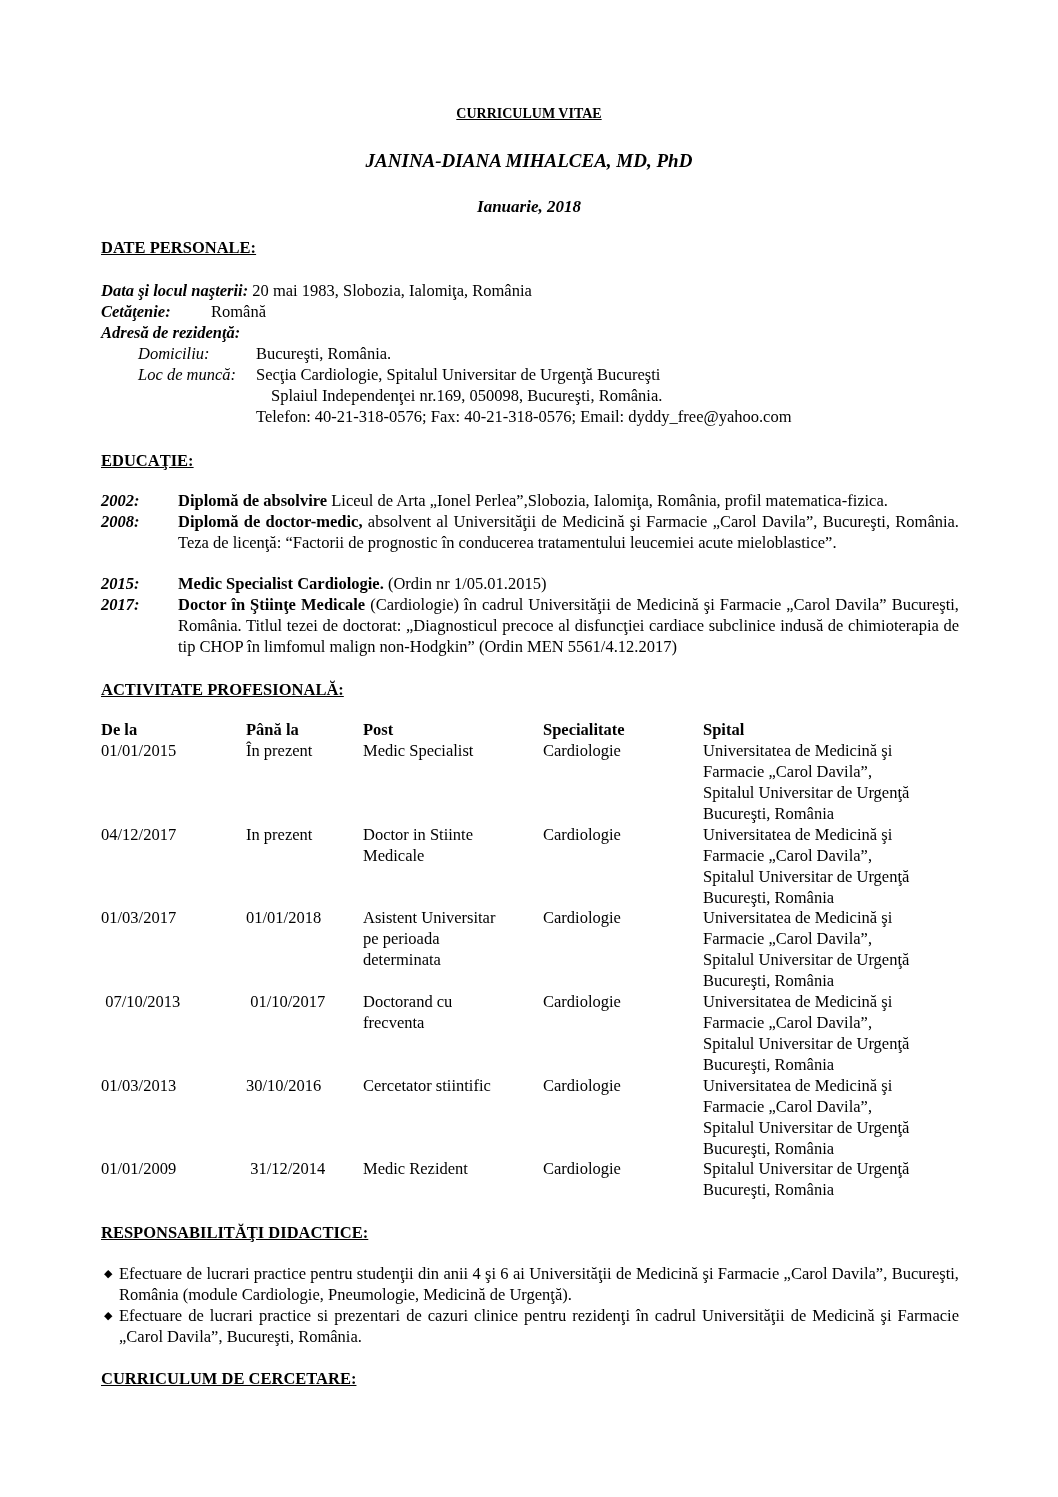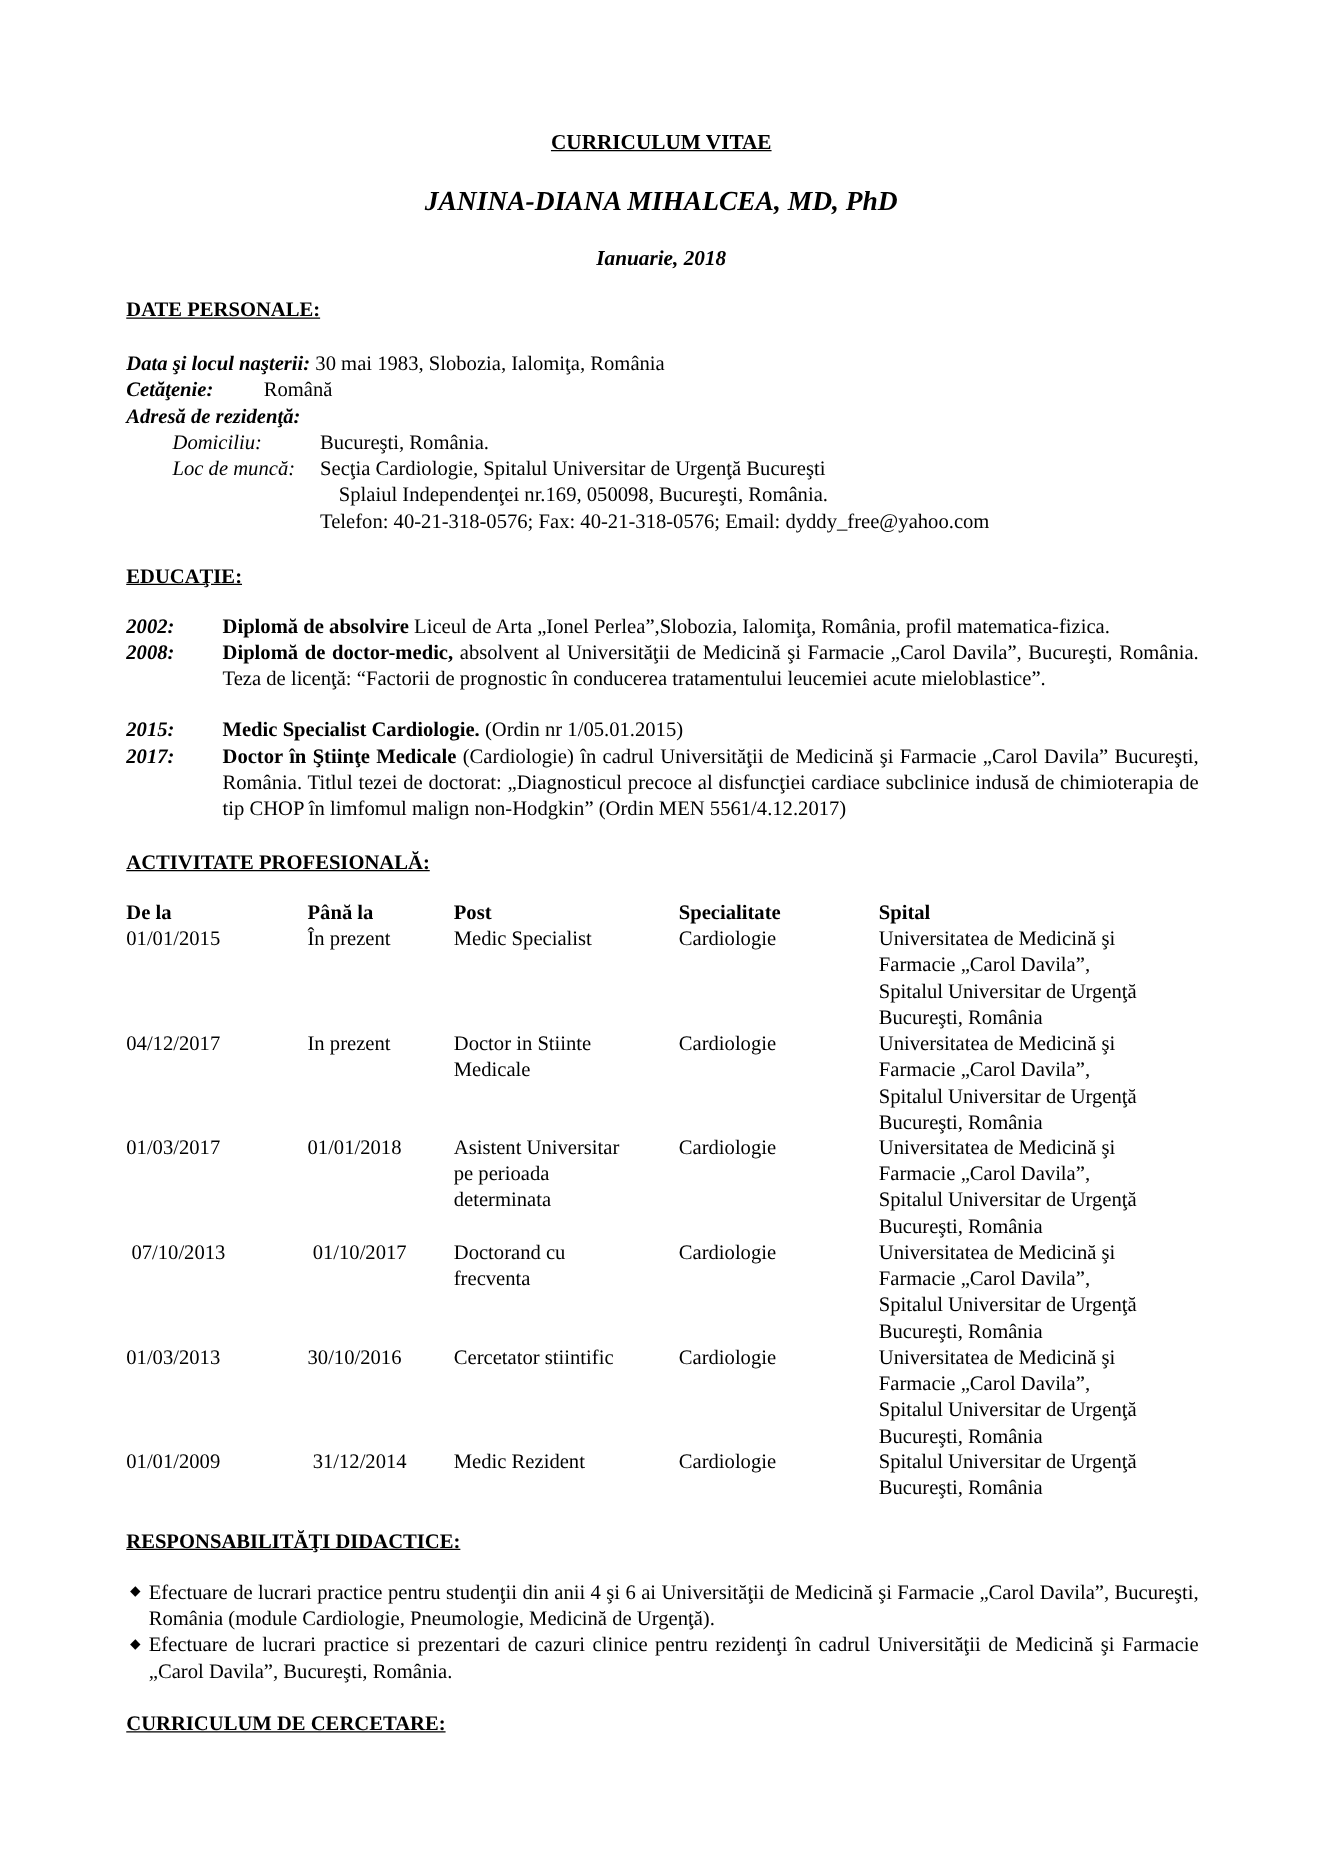--- a/index.html
+++ b/index.html
@@ -3,22 +3,22 @@
   <meta charset="utf-8">
   <style>
     html, body { margin: 0; padding: 0; background: #ffffff; }
     body {
       width: 1058px; height: 1497px; position: relative; overflow: hidden;
       font-family: "Liberation Serif", "DejaVu Serif", serif;
       color: #000; font-size: 16.5px; line-height: 21px;
     }
     .page { position: absolute; left: 0; top: 0; width: 1058px; height: 1497px; }
     .abs { position: absolute; white-space: nowrap; }
-    .title { left: 0; width: 1058px; text-align: center; font-weight: bold; text-decoration: underline; top: 103px; font-size: 17px; }
-    .name { left: 0; width: 1058px; text-align: center; font-weight: bold; font-style: italic; top: 150px; font-size: 22px; }
+    .title { left: 0; width: 1058px; text-align: center; font-weight: bold; text-decoration: underline; top: 103px; font-size: 14px; }
+    .name { left: 0; width: 1058px; text-align: center; font-weight: bold; font-style: italic; top: 150px; font-size: 19px; }
     .date { left: 0; width: 1058px; text-align: center; font-weight: bold; font-style: italic; top: 196px; font-size: 17px; }
     .sec { left: 101px; font-weight: bold; text-decoration: underline; font-size: 16.5px; }
     .lbl { font-weight: bold; font-style: italic; }
     .ilbl { font-style: italic; }
     .b { font-weight: bold; }
     .edu-year { left: 101px; font-weight: bold; font-style: italic; }
     .edu-text { left: 178px; width: 781px; white-space: normal; text-align: justify; }
     .col { position: absolute; white-space: normal; }
     .c1 { left: 101px; width: 120px; }
     .c2 { left: 230px; width: 125px; margin-left: 16px; }
@@ -37,21 +37,21 @@
 <div class="page">
 
   <div class="abs title">CURRICULUM VITAE</div>
   <div class="abs name">JANINA-DIANA MIHALCEA, MD, PhD</div>
   <div class="abs date">Ianuarie, 2018</div>
 
   <div class="abs sec" style="top:237px">DATE PERSONALE:</div>
 
   <div class="abs" style="left:101px; top:280px">
     <span class="lbl">Data şi locul naşterii:</span>
-    <span>30 mai 1983, Slobozia, Ialomiţa, România</span>
+    <span>20 mai 1983, Slobozia, Ialomiţa, România</span>
   </div>
   <div class="abs lbl" style="left:101px; top:301px">Cetăţenie:</div>
   <div class="abs" style="left:211px; top:301px">Română</div>
   <div class="abs lbl" style="left:101px; top:322px">Adresă de rezidenţă:</div>
 
   <div class="abs ilbl" style="left:138px; top:343px">Domiciliu:</div>
   <div class="abs" style="left:256px; top:343px">Bucureşti, România.</div>
   <div class="abs ilbl" style="left:138px; top:364px">Loc de muncă:</div>
   <div class="abs" style="left:256px; top:364px">Secţia Cardiologie, Spitalul Universitar de Urgenţă Bucureşti</div>
   <div class="abs" style="left:271px; top:385px">Splaiul Independenţei nr.169, 050098, Bucureşti, România.</div>

